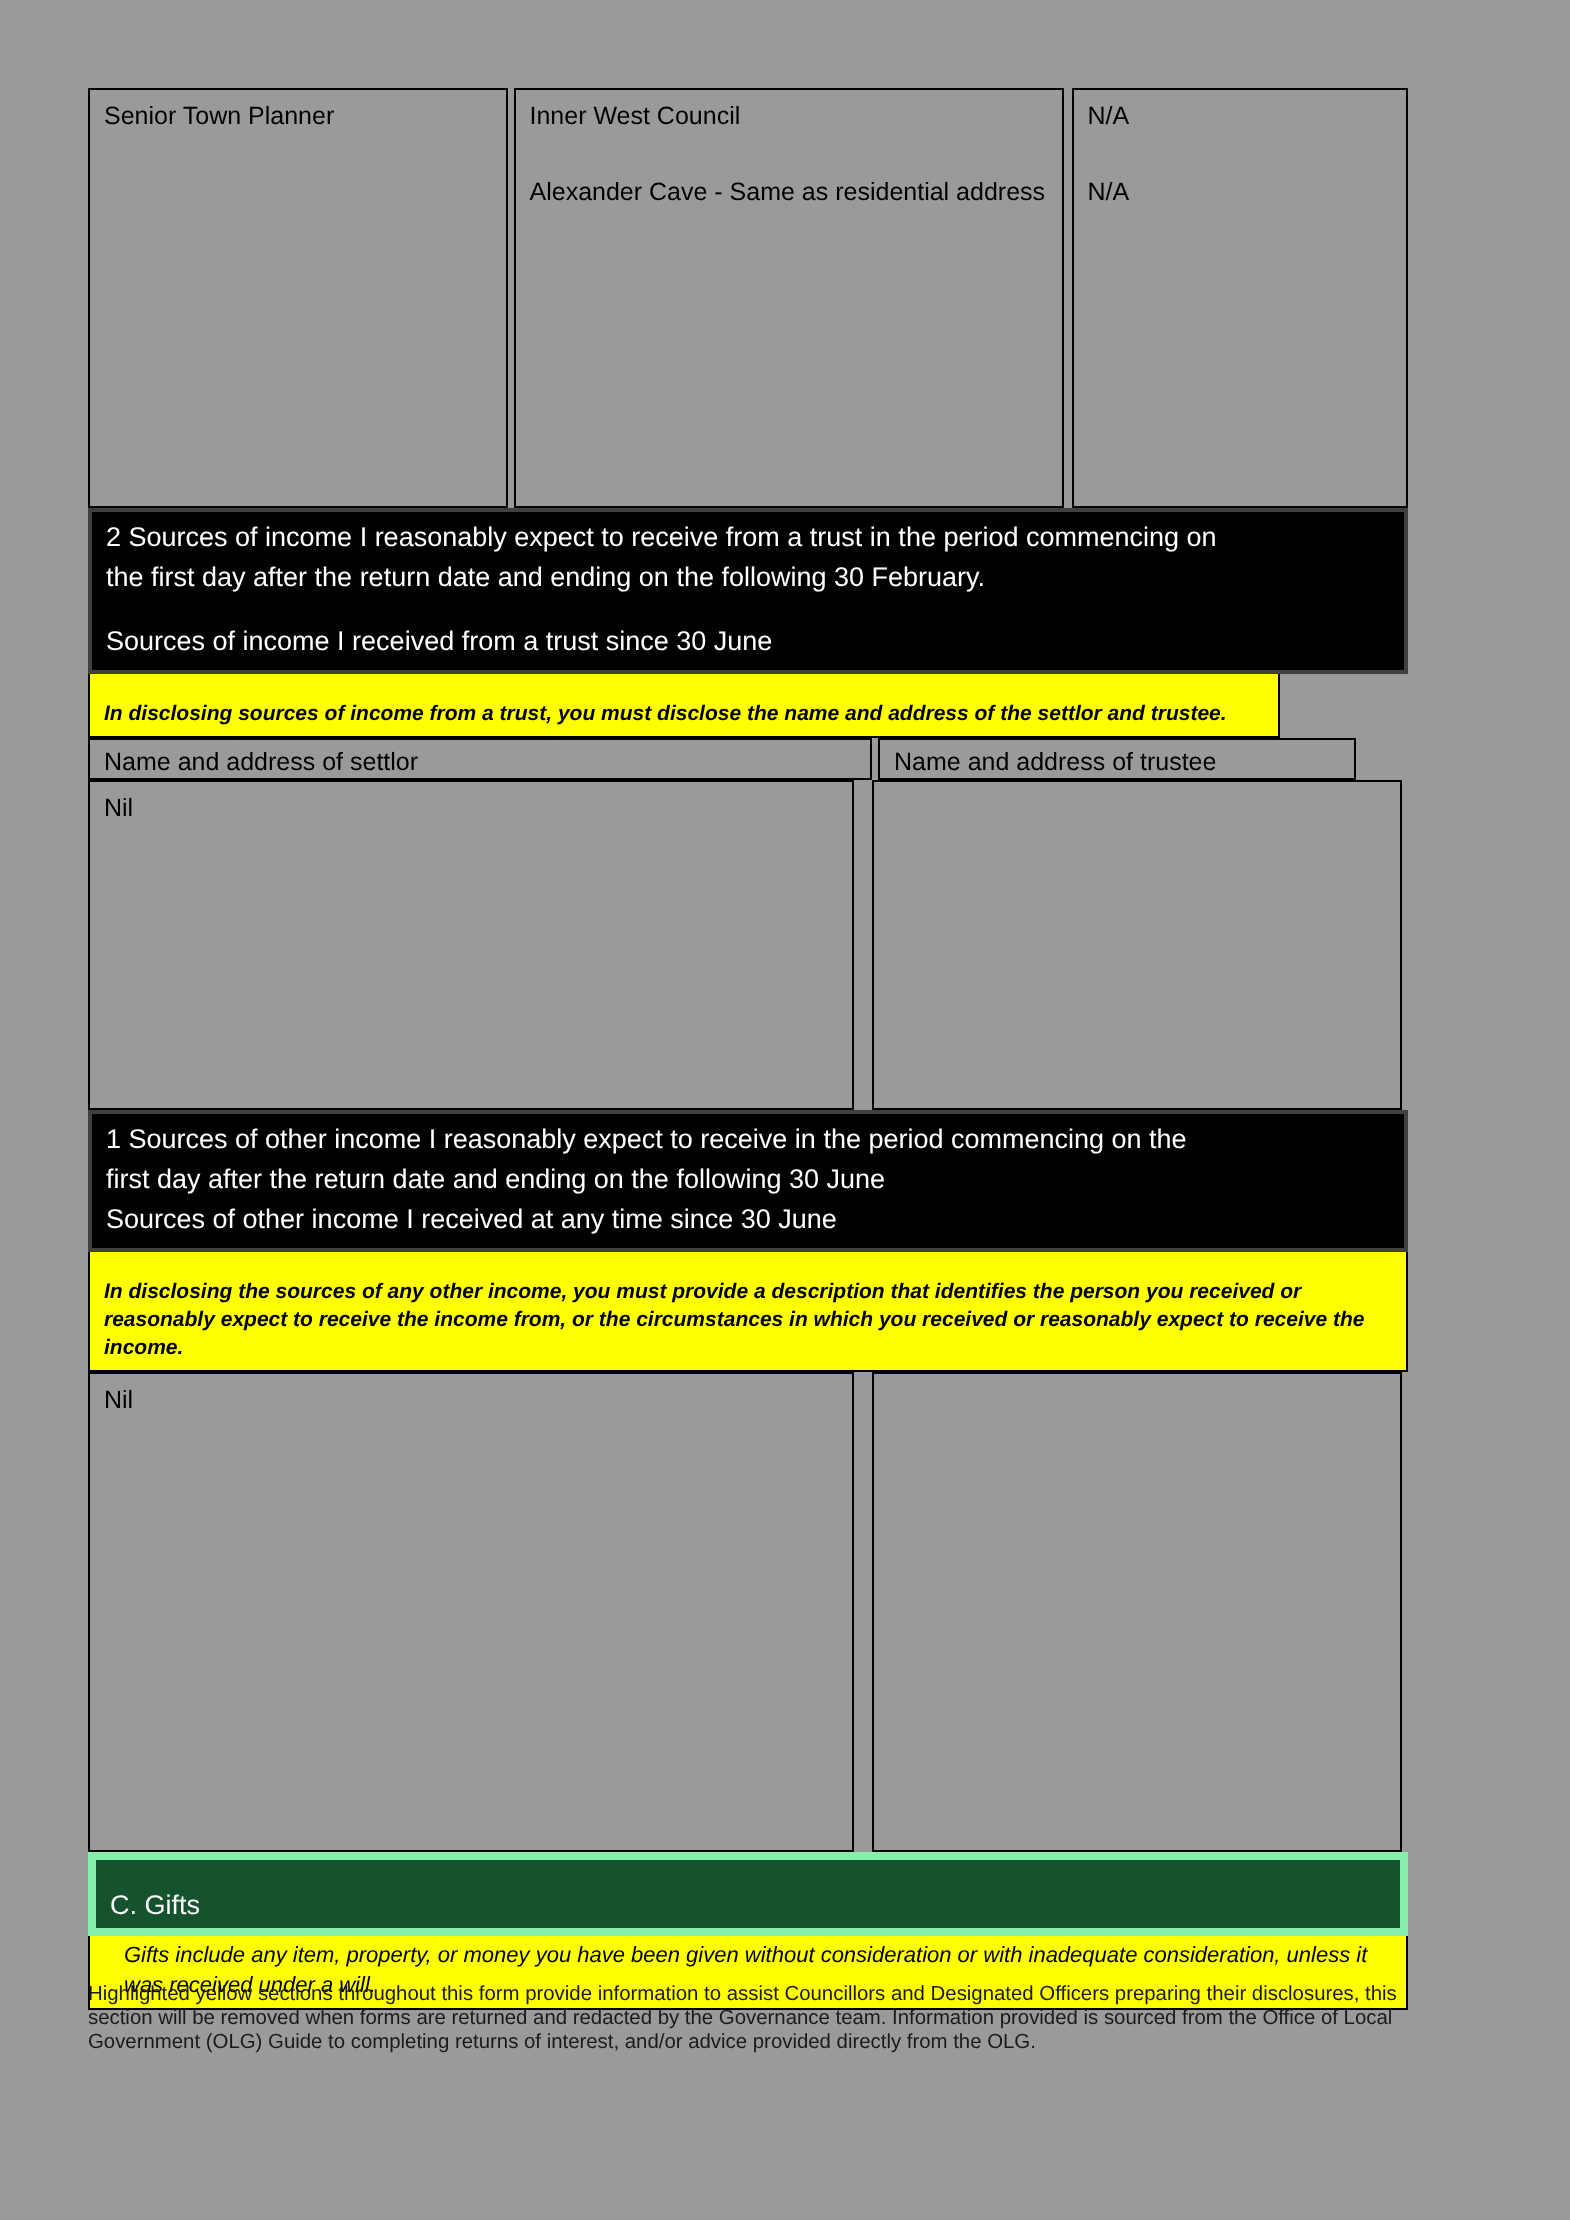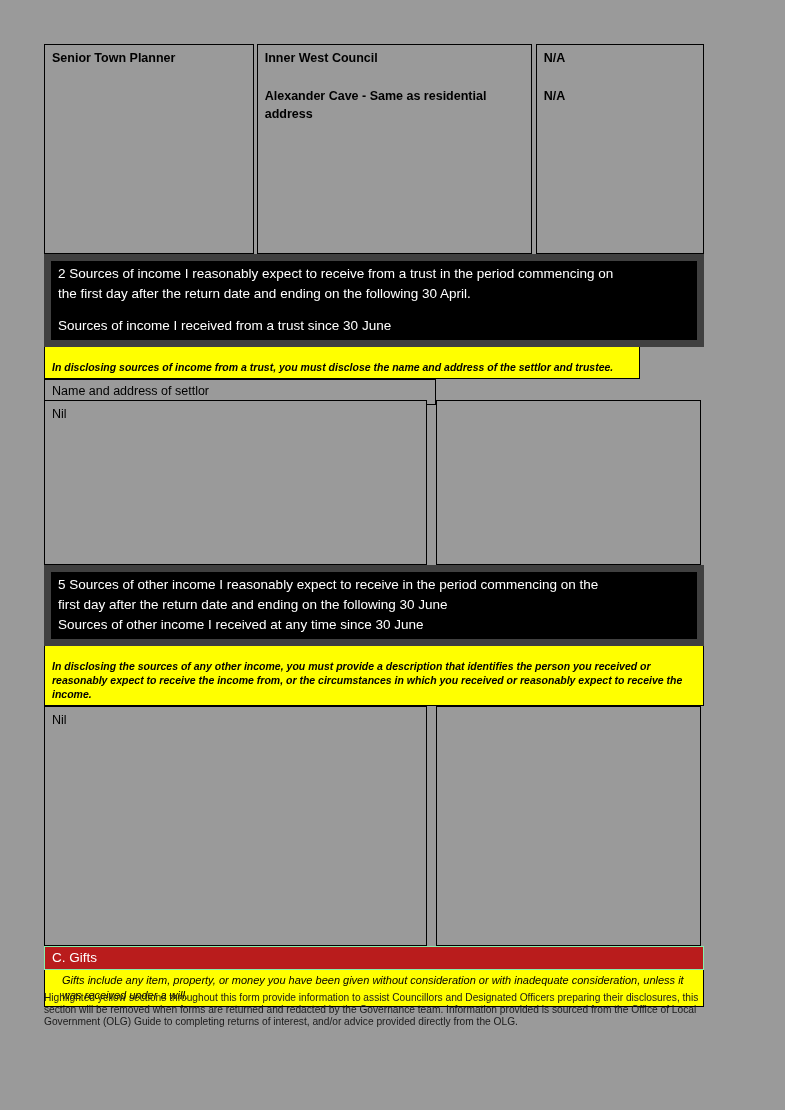--- a/index.html
+++ b/index.html
@@ -38,37 +38,37 @@
     border: 1px solid #000;
     box-sizing: border-box;
     background: #9a9a9a;
     padding: 4px 6px 4px 7px;
     font-size: 12.5px;
     line-height: 1.45;
     color: #000;
   }
 
   
-  .top-row { height: 210px; font-weight: bold; }
+  .top-row { height: 210px; }
   .top-c1 { width: 212px; }
   .top-c2 { width: 278px; margin-left: 3px; }
   .top-c3 { width: 170px; margin-left: 4px; }
   .top-line { margin: 0 0 20px 0; }
   .top-line.second { margin-bottom: 0; }
 
   
   .blackbar {
     background: #000;
     color: #fff;
     font-size: 13.5px;
     line-height: 1.5;
     padding: 3px 6px 4px 7px;
     box-sizing: border-box;
     width: 100%;
-    border: 7px solid #404040;
+    border: 2px solid #404040;
   }
   .blackbar p { margin: 0; }
   .blackbar .spacer { height: 11px; }
 
   
   .yellowbar {
     background: #ffff00;
     color: #000;
     font-style: italic;
     font-weight: bold;
@@ -95,40 +95,40 @@
     width: 100%;
   }
   .yellow-plain .normal {
     font-style: normal;
     display: block;
     margin-top: 13px;
     font-size: 11.5px;
   }
 
   
-  .hdr-row { height: 21px; flex-direction: column; }
+  .hdr-row { height: 21px; }
   .hdr-c1 { width: 392px; font-size: 12.5px; padding-top: 2px; }
   .hdr-c2 { width: 239px; margin-left: 3px; font-size: 12.5px; padding-top: 2px; }
 
   
   .entry-row { height: 165px; }
   .entry-c1 { width: 383px; }
   .entry-c2 { width: 265px; margin-left: 9px; }
 
   .entry-row2 { height: 240px; }
   .entry2-c1 { width: 383px; }
   .entry2-c2 { width: 265px; margin-left: 9px; }
 
   .gifts-bar {
-    background: #b91c1c;
+    background: #14532d;
     color: #fff;
     font-size: 13.5px;
-    padding: 3px 6px 4px 7px;
-    box-sizing: border-box;
-    border: 1px solid #86efac;
+    padding: 15px 6px 4px 7px;
+    box-sizing: border-box;
+    border: 4px solid #86efac;
     width: 100%;
   }
 
   
   .footnote {
     position: absolute;
     left: 44px;
     top: 992px;
     width: 660px;
     color: #1a1a1a;
@@ -160,38 +160,38 @@
         <div class="top-line second">Alexander Cave - Same as residential address</div>
       </div>
       <div class="cell top-c3">
         <div class="top-line">N/A</div>
         <div class="top-line second">N/A</div>
       </div>
     </div>
 
     <div class="blackbar">
       <p>2 Sources of income I reasonably expect to receive from a trust in the period commencing on</p>
-      <p>the first day after the return date and ending on the following 30 April.</p>
+      <p>the first day after the return date and ending on the following 30 February.</p>
       <div class="spacer"></div>
       <p>Sources of income I received from a trust since 30 June</p>
     </div>
     <div class="yellowbar grayedge">In disclosing sources of income from a trust, you must disclose the name and address of the settlor and trustee.</div>
 
     <div class="row hdr-row">
       <div class="cell hdr-c1">Name and address of settlor</div>
       <div class="cell hdr-c2">Name and address of trustee</div>
     </div>
 
     <div class="row entry-row">
       <div class="cell entry-c1">Nil</div>
       <div class="cell entry-c2"></div>
     </div>
 
     <div class="blackbar">
-      <p>5 Sources of other income I reasonably expect to receive in the period commencing on the</p>
+      <p>1 Sources of other income I reasonably expect to receive in the period commencing on the</p>
       <p>first day after the return date and ending on the following 30 June</p>
       <p>Sources of other income I received at any time since 30 June</p>
     </div>
     <div class="yellowbar">In disclosing the sources of any other income, you must provide a description that identifies the person you received or reasonably expect to receive the income from, or the circumstances in which you received or reasonably expect to receive the income.</div>
 
     <div class="row entry-row2">
       <div class="cell entry2-c1">Nil</div>
       <div class="cell entry2-c2"></div>
     </div>
 

